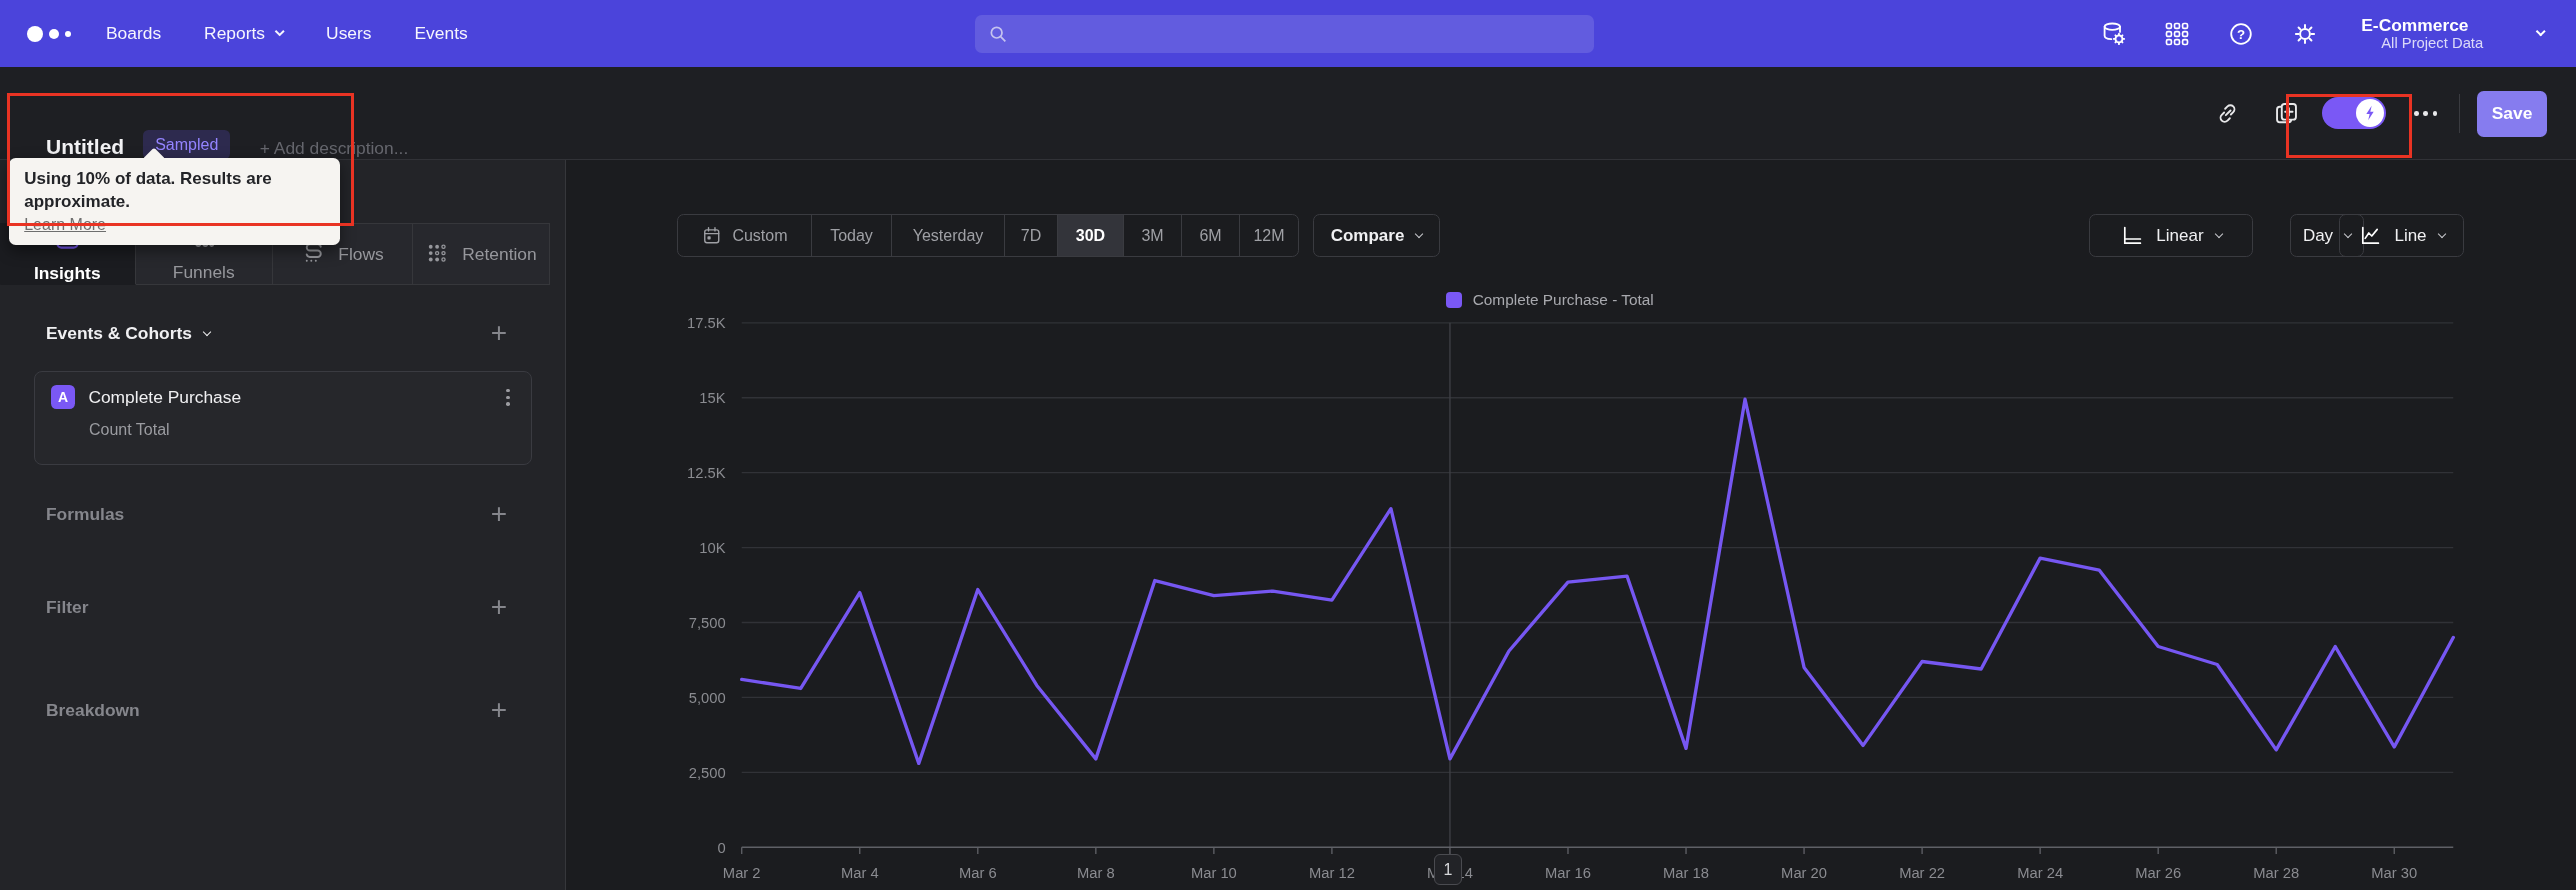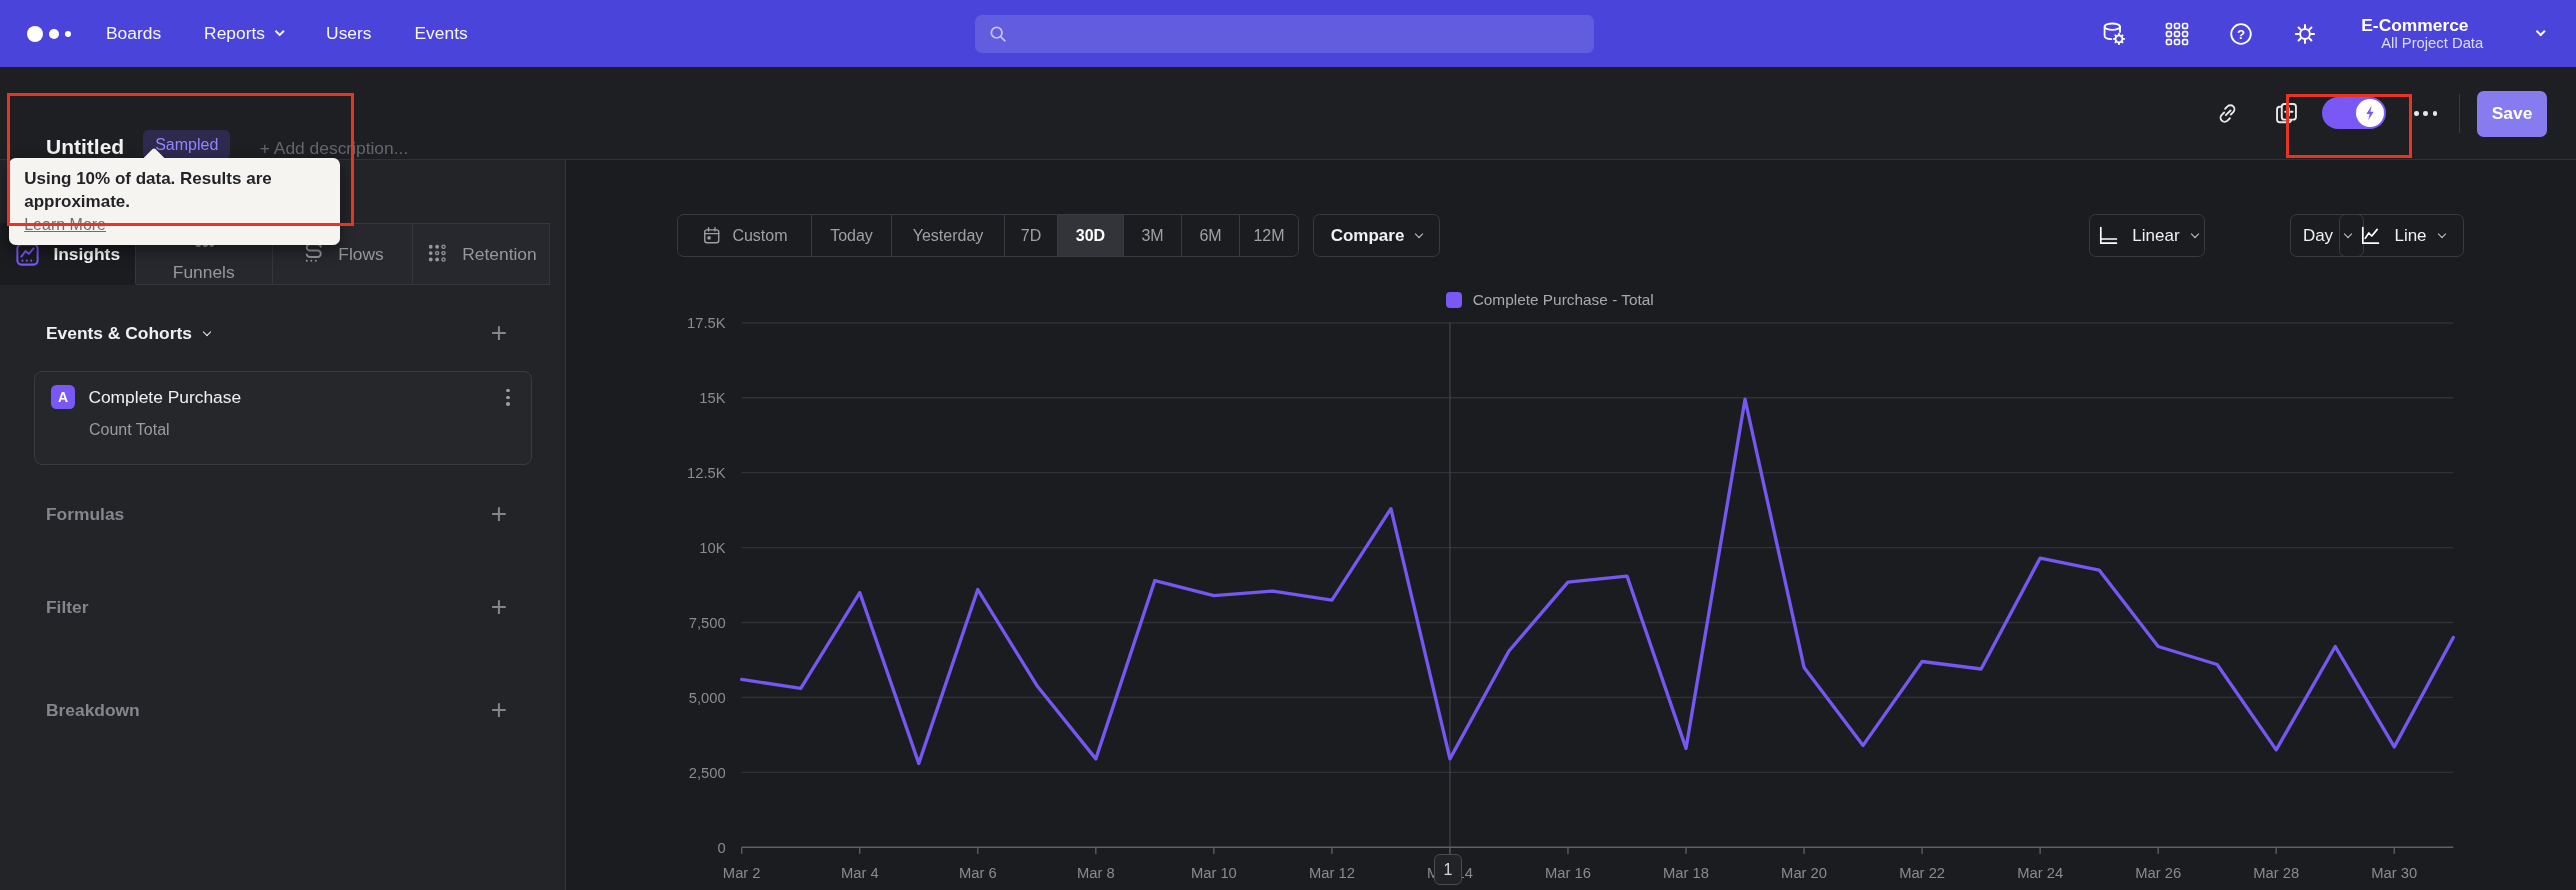--- a/index.html
+++ b/index.html
@@ -64,21 +64,21 @@
   .content { display:flex; height:731px; }
   .sidebar { width:566px; background:#232428; border-right:0.7px solid #36373B; position:relative; flex:0 0 auto; }
   .main { flex:1; background:#1B1C1F; position:relative; }
 
   
   .tabstrip { position:absolute; left:0; top:63px; width:550px; height:62px; display:flex; }
   .tab { display:flex; align-items:center; justify-content:center; gap:12px; font-size:17.4px;
          background:#27282D; color:#96979C; border:0.7px solid #36373B; border-left:none; cursor:pointer; }
   .tab:first-child { border-left:0.7px solid transparent; }
   .tab.active { background:#1B1C20; color:#fff; font-weight:600; border-bottom-color:transparent;
-                border-left:none; border-top-color:transparent; border-radius:0 0 1.3px 1.3px; }
+                border-left:none; border-top-color:transparent; border-radius:0 0 1.3px 1.3px;flex-direction:column; }
   .tab svg { flex:0 0 auto; }
   .t-ins { width:136px; } .t-fun { width:138px;flex-direction:column; } .t-flo { width:140px; } .t-ret { width:138px; }
 
   
   .sec-row { position:absolute; left:0; width:100%; display:flex; align-items:center;
              justify-content:space-between; padding:0 58px 0 46px; }
   .sec-label { font-size:17.4px; font-weight:600; color:#85868C; }
   .plus { font-size:28px; font-weight:300; color:#85868C; line-height:1; cursor:pointer; }
   .events-row { top:157px; height:32px; }
   .events-row .sec-label { color:#F0F0F2; display:flex; align-items:center; gap:12px; cursor:pointer; }
@@ -102,21 +102,21 @@
          display:flex; align-items:center; background:transparent; }
   .segmented { left:111px; top:54px; overflow:hidden; }
   .seg { height:100%; display:flex; align-items:center; justify-content:center; gap:9.4px;
          font-size:16px; color:#9FA0A5; border-left:0.7px solid #3A3B40; cursor:pointer; white-space:nowrap; }
   .seg:first-child { border-left:none; }
   .seg.active { background:#33343A; color:#fff; font-weight:700; }
   .compare { left:747px; top:54px; width:127px; justify-content:center; gap:12px; font-size:17px;
              font-weight:600; color:#F0F0F2; cursor:pointer; }
   .dd { top:54px; justify-content:center; gap:12px; font-size:17px; font-weight:500; color:#F0F0F2; cursor:pointer; }
   .dd .chev, .compare .chev { width:6px; height:6px; border-width:1.7px; color:#C9CACE; margin-top:-2.7px; }
-  .dd-linear { left:1523px; width:116px; }
+  .dd-linear { left:1523px; width:164px; }
   .dd-day { left:1724px; width:74px; }
   .dd-line { left:1773px; width:125px; }
 
   .legend { position:absolute; left:880px; top:131px; display:flex; align-items:center; gap:10.7px; }
   .legend i { width:16px; height:16px; border-radius:4px; background:#7A58F5; }
   .legend span { font-size:15.4px; color:#A8A9AE; }
 
   #chart-svg { position:absolute; left:0; top:154px; }
 
   .pagebadge { position:absolute; left:868px; top:694px; width:28px; height:31px; border:0.7px solid #4A4B50;

